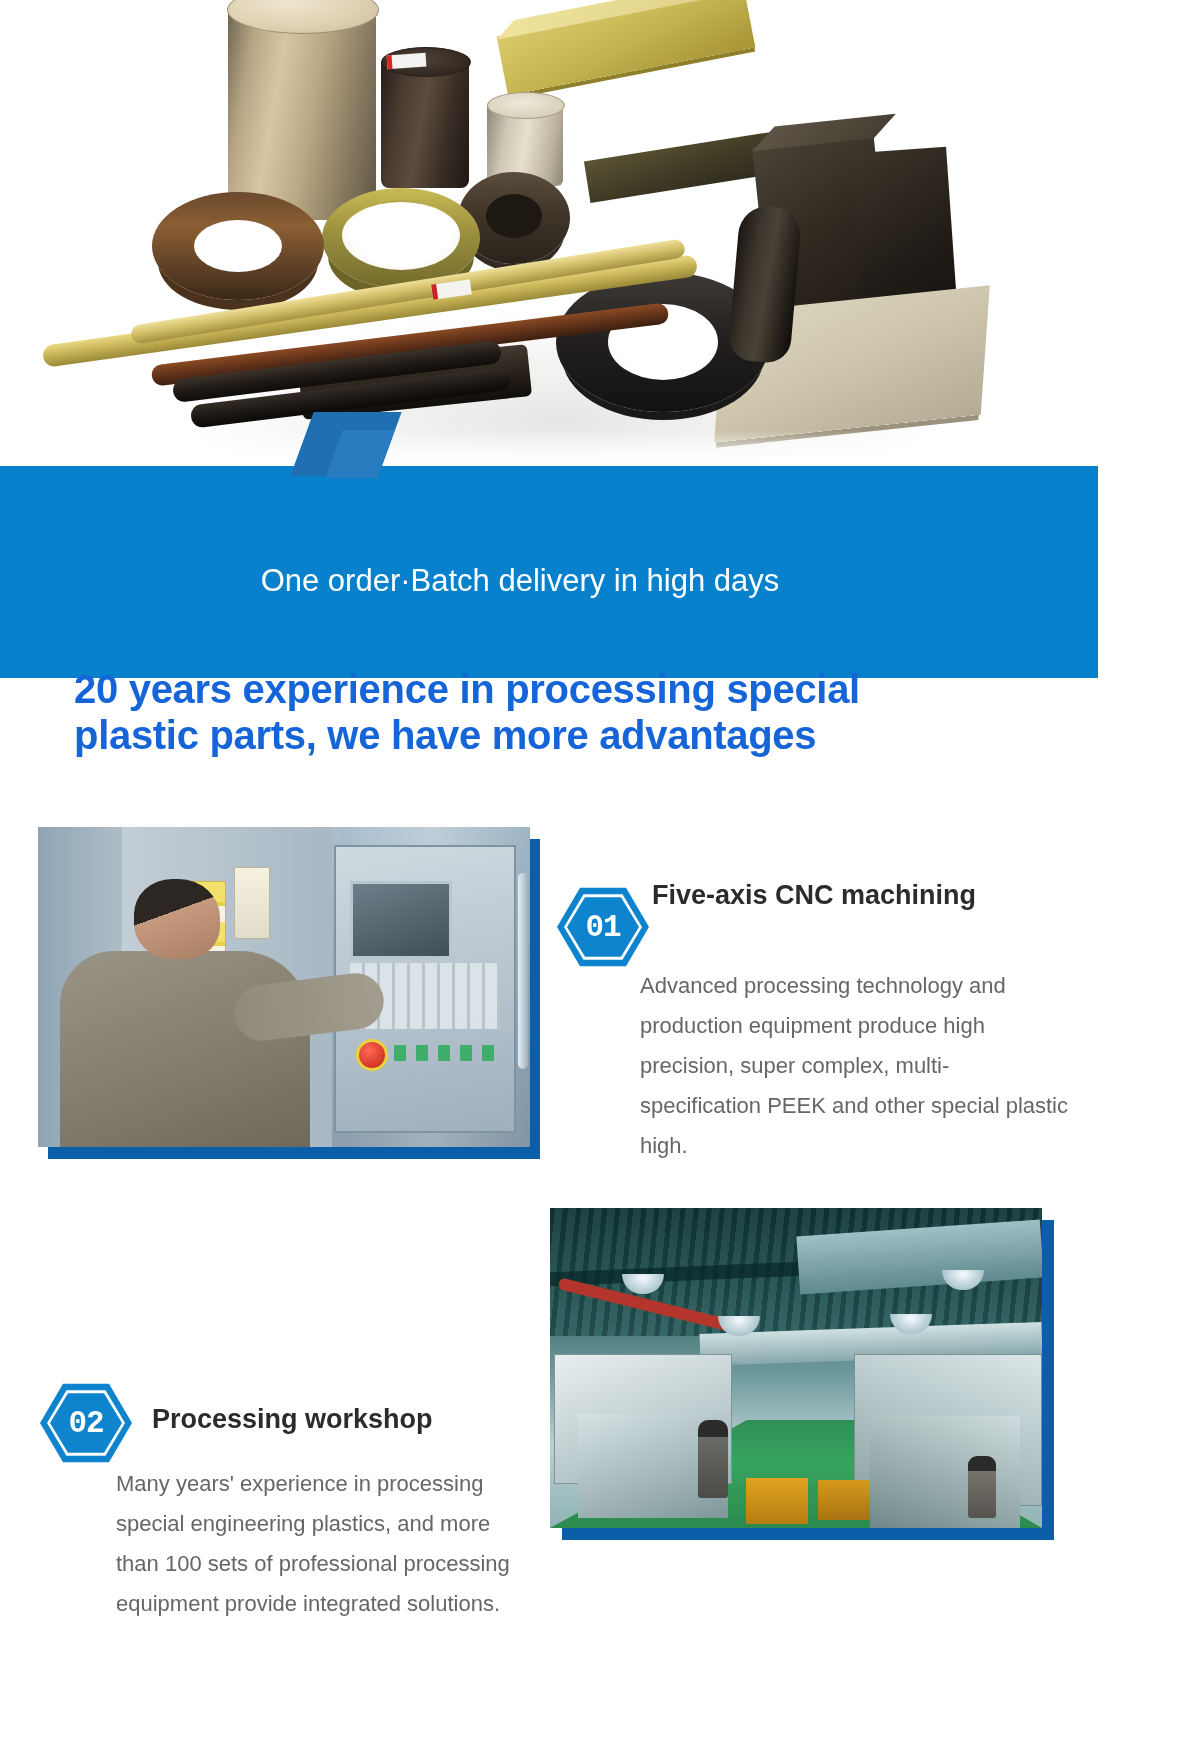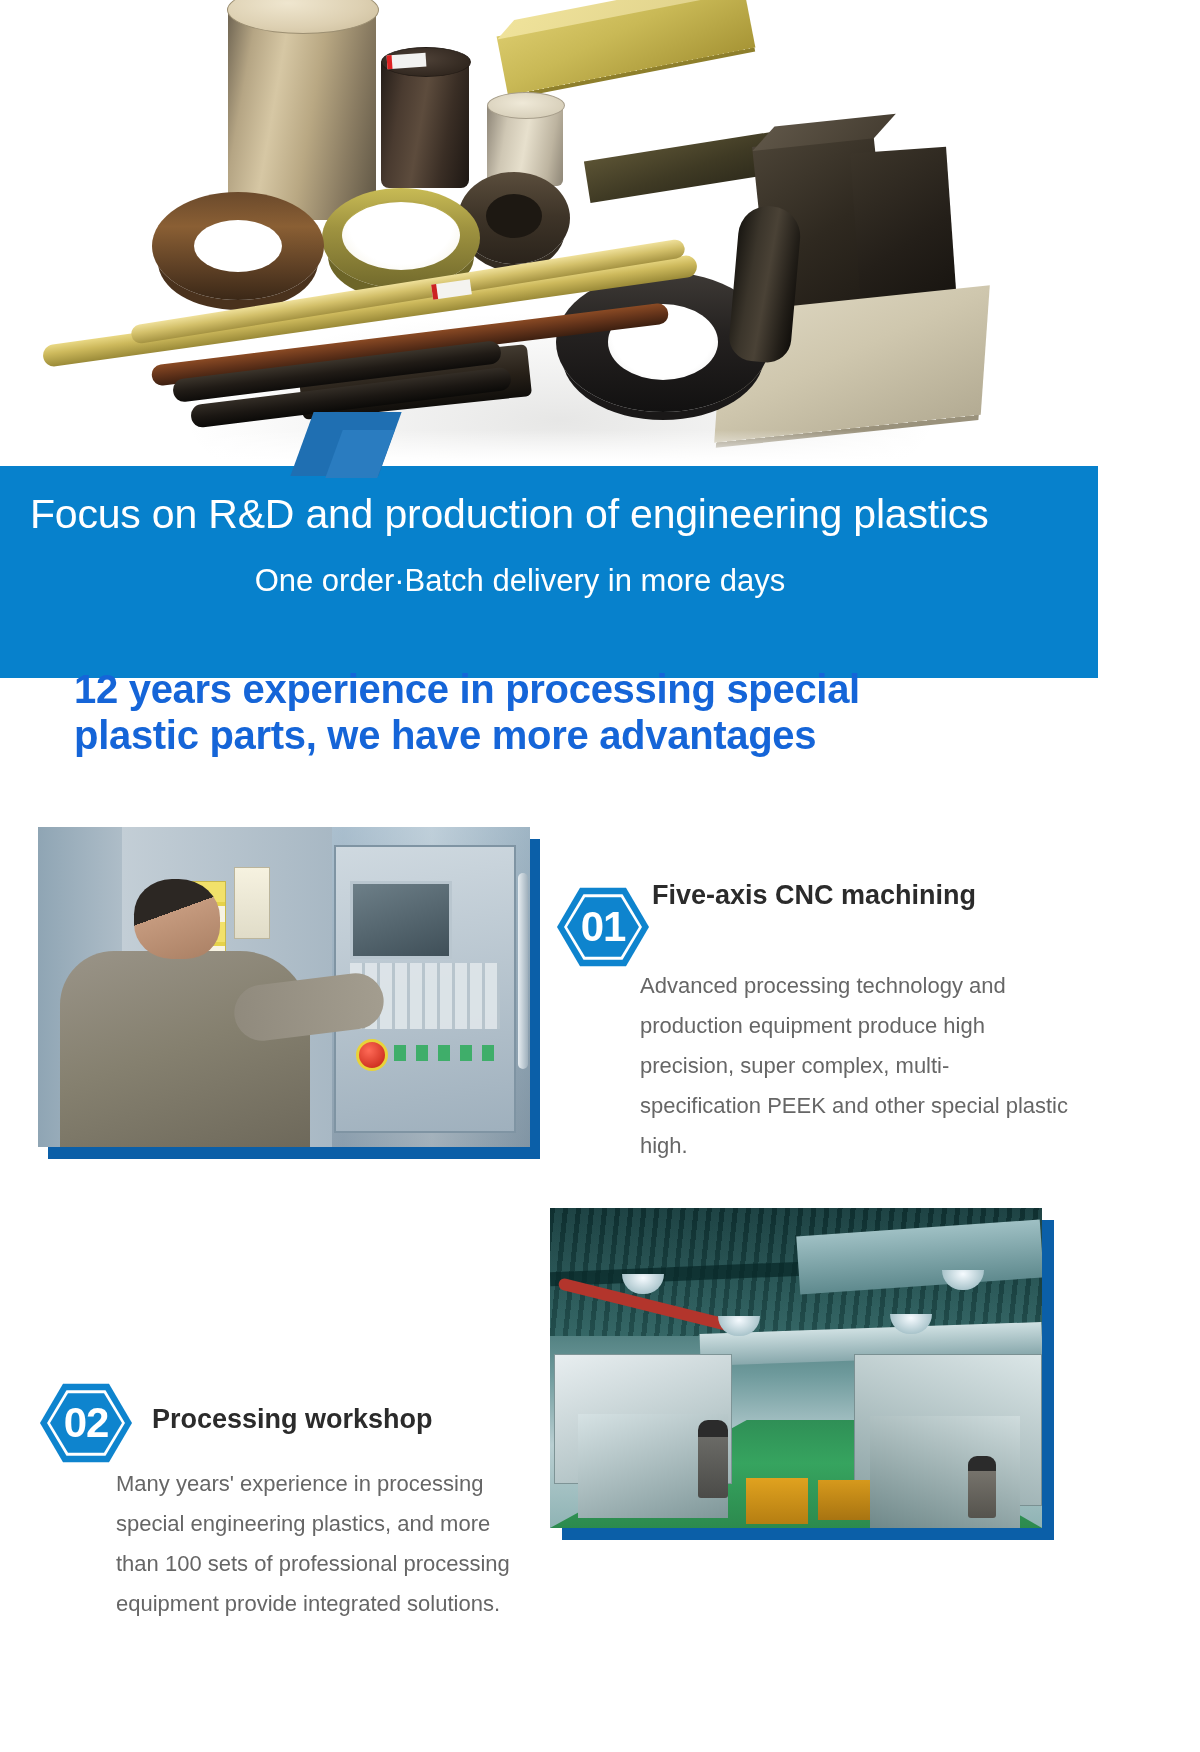--- a/index.html
+++ b/index.html
@@ -371,21 +371,21 @@
     background: #ffffff;
   }
   .hexbadge .hex-fill {
     position:absolute; left:10px; top:10px; width:72px; height:62px;
     clip-path: polygon(25% 2%, 75% 2%, 100% 50%, 75% 98%, 25% 98%, 0% 50%);
     background: #0e84ce;
   }
   .hexbadge .hex-num {
     position:absolute; left:0; top:0; width:92px; height:82px;
     display:flex; align-items:center; justify-content:center;
-    color:#ffffff; font-size: 42px; font-weight: bold; letter-spacing: -1px;
+    color:#ffffff; font-size: 31px; font-weight: bold; letter-spacing: -1px; font-family: Liberation Mono, monospace;
   }
   .hexbadge .hex-shadow {
     position:absolute; left:16px; top:8px; width:92px; height:72px;
     background: rgba(120,120,120,0.30);
     clip-path: polygon(25% 2%, 75% 2%, 100% 50%, 75% 98%, 25% 98%, 0% 50%);
     filter: blur(3px);
     z-index: -1;
   }
 
   .card-title {
@@ -507,26 +507,25 @@
     <div class="prod rod-blk1"></div>
     <div class="prod rod-blk2"></div>
     <div class="rod-gold-lbl"></div>
     <div class="hero-fade"></div>
   </div>
 </div>
 
 <div class="banner">
   <div class="banner-accent"></div>
   <div class="banner-accent2"></div>
-  <div class="banner-line1">Focus on R&amp;D and production of engineering plastics</div>
-  <div class="banner-line2">One order·Batch delivery in more days</div>
+  <div class="banner-line2">One order·Batch delivery in high days</div>
 </div>
 
 <div class="headline">
-  <span>12 years experience in processing special</span>
+  <span>20 years experience in processing special</span>
   <span>plastic parts, we have more advantages</span>
 </div>
 
 <div class="photo-frame cnc-wrap">
   <div class="accent cnc-accent"></div>
   <div class="photo cnc-photo">
     <div class="cnc-cab-l"></div>
     <div class="cnc-cab-m"></div>
     <div class="cnc-panel"></div>
     <div class="cnc-screen"></div>

